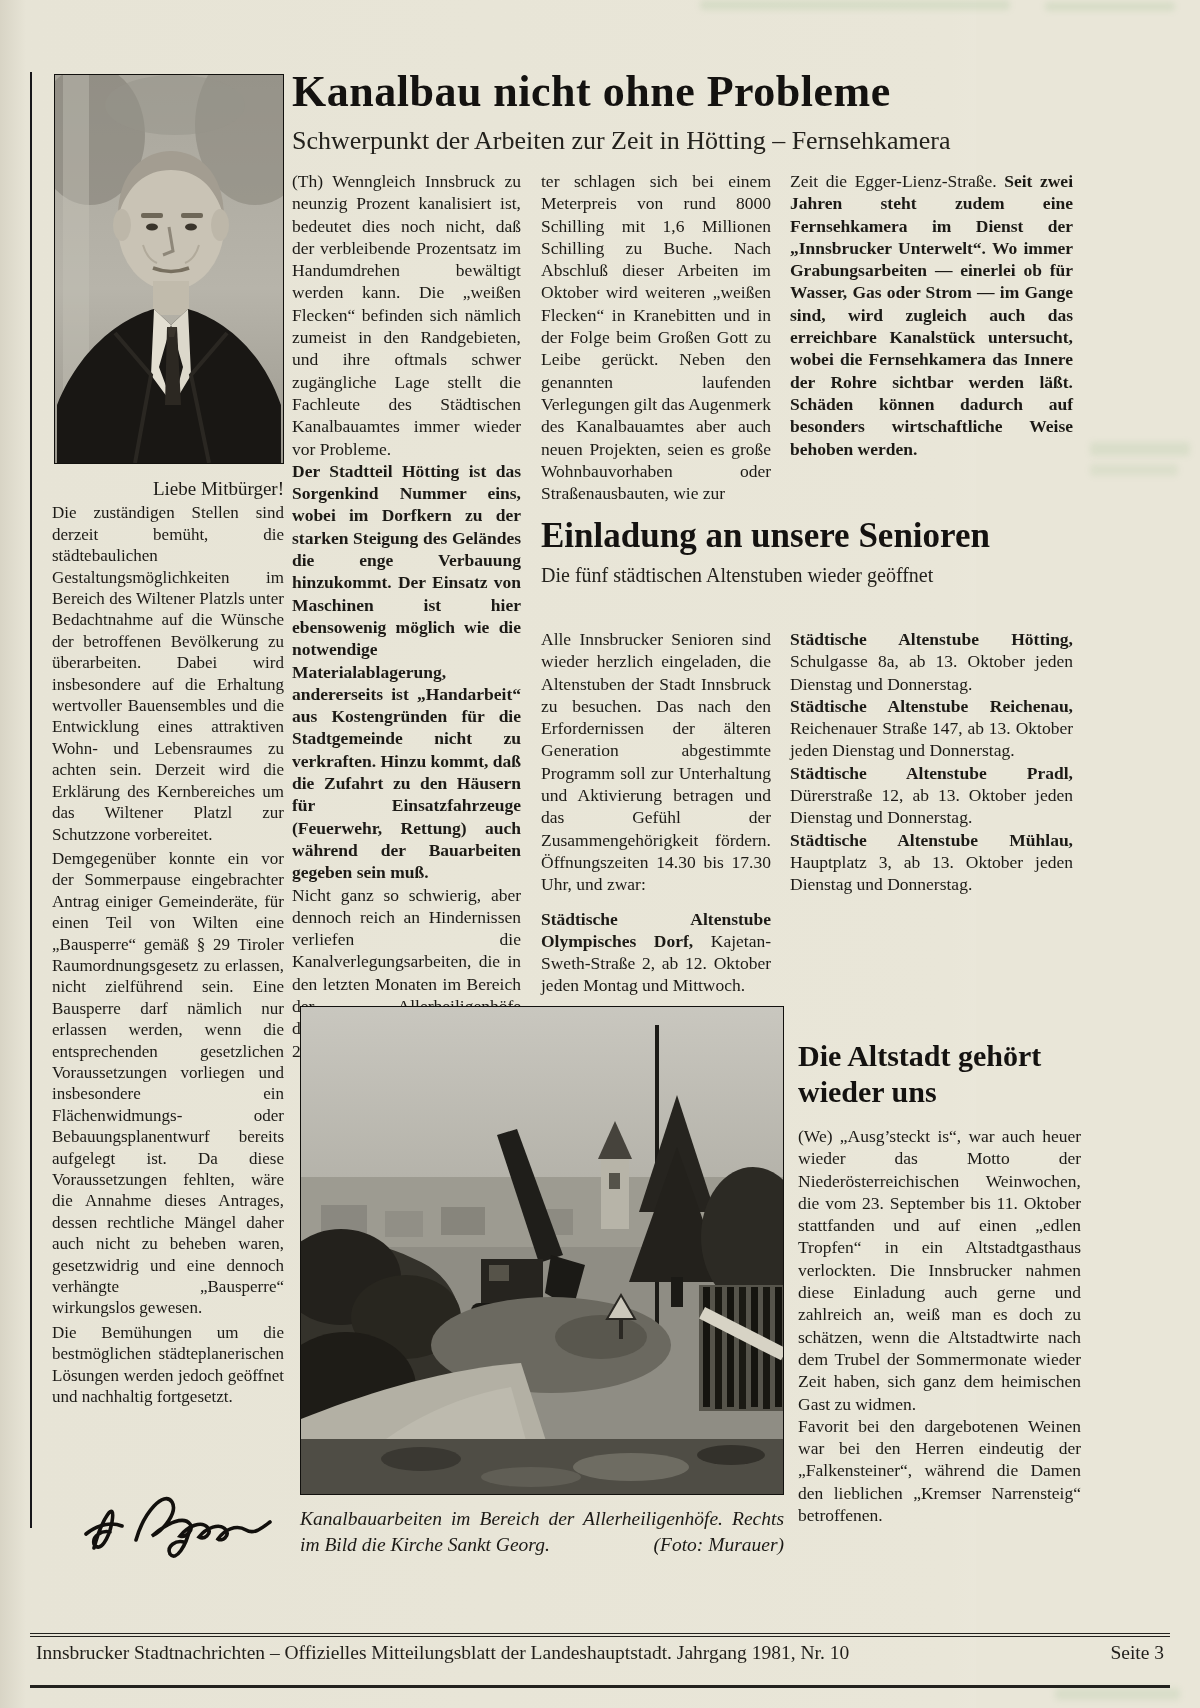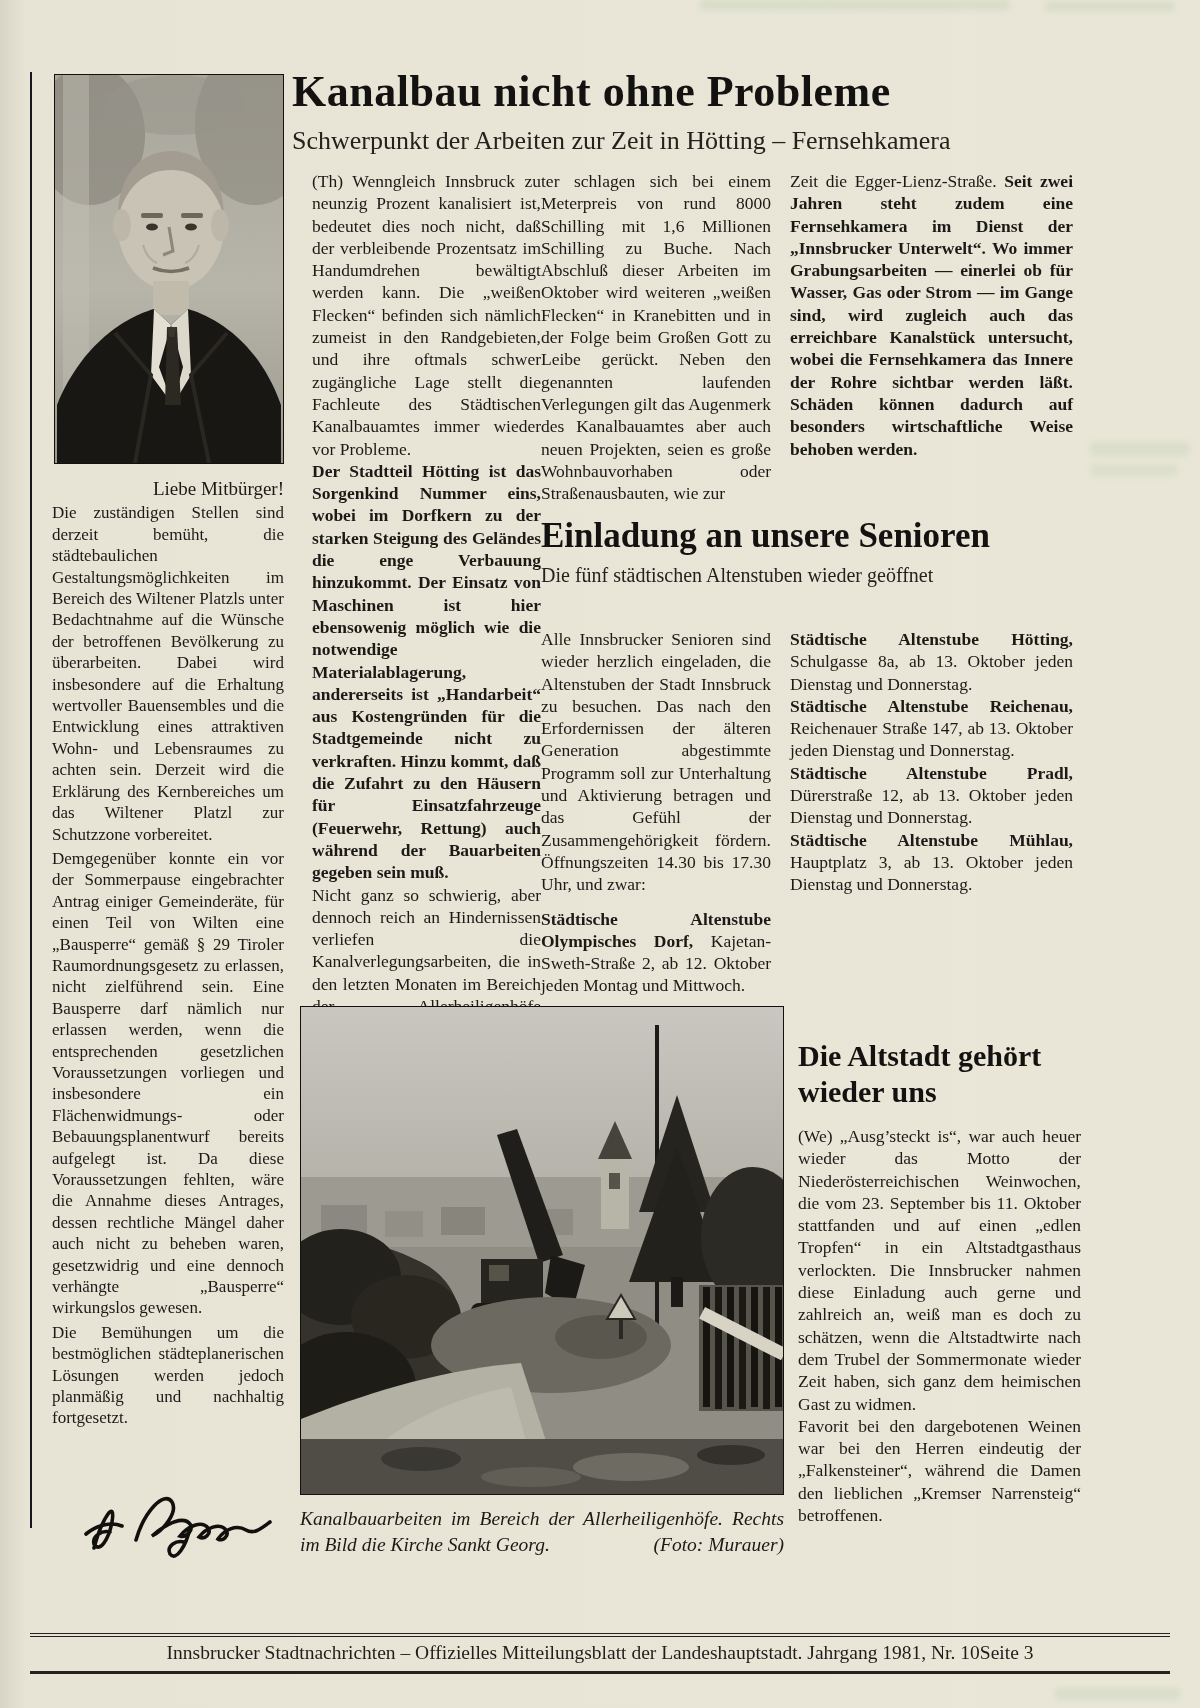--- a/index.html
+++ b/index.html
@@ -43,22 +43,22 @@
   .framed{border:1px solid #12110e;box-sizing:border-box;display:block;background:#8f8d84;}
   .caption{
     font-style:italic;font-size:19.5px;line-height:25.5px;text-align:justify;
     position:relative;margin-top:11px;
   }
   .caption .credit{position:absolute;right:0;bottom:0;font-style:italic;}
   
   .footer{
     width:1140px;box-sizing:border-box;
     border-top:4px double #23221e;border-bottom:3px solid #23221e;
-    padding:5px 6px 7px 6px;
-    display:flex;justify-content:center;align-items:baseline;
+    padding:5px 6px 21px 6px;
+    display:flex;justify-content:space-between;align-items:baseline;
     font-size:19.5px;color:#201e1a;font-family:Liberation Serif, serif;
   }
   
   .bleed{position:absolute;background:#7fae74;opacity:.17;filter:blur(3px);border-radius:3px;}
 </style>
 </head>
 <body>
 
 <div class="page">
 
@@ -112,35 +112,35 @@
       <polygon points="112,252 122,252 119,262 114,262" fill="#3a352d"></polygon>
       <path d="M60,258 L96,300 L80,388" fill="none" stroke="#2a2722" stroke-width="4"></path>
       <path d="M172,258 L136,300 L154,388" fill="none" stroke="#2a2722" stroke-width="4"></path>
     </svg>
   </div>
 
   <div class="abs letter" style="left:52px;top:478px;">
     <p class="salutation">Liebe Mitbürger!</p>
     <p>Die zuständigen Stellen sind derzeit bemüht, die städtebaulichen Gestaltungsmöglichkeiten im Bereich des Wiltener Platzls unter Bedachtnahme auf die Wünsche der betroffenen Bevölkerung zu überarbeiten. Dabei wird insbesondere auf die Erhaltung wertvoller Bauensembles und die Entwicklung eines attraktiven Wohn- und Lebensraumes zu achten sein. Derzeit wird die Erklärung des Kernbereiches um das Wiltener Platzl zur Schutzzone vorbereitet.</p>
     <p>Demgegenüber konnte ein vor der Sommerpause eingebrachter Antrag einiger Gemeinderäte, für einen Teil von Wilten eine „Bausperre“ gemäß § 29 Tiroler Raumordnungsgesetz zu erlassen, nicht zielführend sein. Eine Bausperre darf nämlich nur erlassen werden, wenn die entsprechenden gesetzlichen Voraussetzungen vorliegen und insbesondere ein Flächenwidmungs- oder Bebauungsplanentwurf bereits aufgelegt ist. Da diese Voraussetzungen fehlten, wäre die Annahme dieses Antrages, dessen rechtliche Mängel daher auch nicht zu beheben waren, gesetzwidrig und eine dennoch verhängte „Bausperre“ wirkungslos gewesen.</p>
-    <p>Die Bemühungen um die bestmöglichen städteplanerischen Lösungen werden jedoch planmäßig und nachhaltig fortgesetzt.</p>
+    <p>Die Bemühungen um die bestmöglichen städteplanerischen Lösungen werden jedoch geöffnet und nachhaltig fortgesetzt.</p>
   </div>
 
   <div class="abs" style="left:72px;top:1478px;width:210px;height:90px;">
     <svg width="210" height="90" viewBox="0 0 210 90">
       <g fill="none" stroke="#12100d" stroke-width="3.6" stroke-linecap="round">
         <path d="M22,70 C30,40 44,20 40,44 C37,60 28,76 22,66 C20,58 30,52 38,54"></path>
         <path d="M14,56 C26,46 40,44 50,48"></path>
         <path d="M64,62 C72,34 92,12 100,24 C106,34 92,52 80,58 C96,44 112,38 118,46 C122,52 114,60 108,58 C116,48 130,42 136,50 C140,56 132,62 127,59 C134,50 148,44 154,52 C158,58 150,64 146,61 C152,52 164,46 174,52 C182,57 190,50 198,44"></path>
         <path d="M118,50 C114,68 104,84 98,76 C94,68 104,62 112,64"></path>
       </g>
     </svg>
   </div>
 
-  <div class="abs bodycol" style="left:312px;top:170px;width:229px;">
+  <div class="abs bodycol" style="left:292px;top:170px;width:229px;">
     <p>(Th) Wenngleich Innsbruck zu neunzig Prozent kanalisiert ist, bedeutet dies noch nicht, daß der verbleibende Prozentsatz im Handumdrehen bewältigt werden kann. Die „weißen Flecken“ befinden sich nämlich zumeist in den Randgebieten, und ihre oftmals schwer zugängliche Lage stellt die Fachleute des Städtischen Kanalbauamtes immer wieder vor Probleme.</p>
     <p class="bold">Der Stadtteil Hötting ist das Sorgenkind Nummer eins, wobei im Dorfkern zu der starken Steigung des Geländes die enge Verbauung hinzukommt. Der Einsatz von Maschinen ist hier ebensowenig möglich wie die notwendige Materialablagerung, andererseits ist „Handarbeit“ aus Kostengründen für die Stadtgemeinde nicht zu verkraften. Hinzu kommt, daß die Zufahrt zu den Häusern für Einsatzfahrzeuge (Feuerwehr, Rettung) auch während der Bauarbeiten gegeben sein muß.</p>
     <p>Nicht ganz so schwierig, aber dennoch reich an Hindernissen verliefen die Kanalverlegungsarbeiten, die in den letzten Monaten im Bereich der Allerheiligenhöfe durchgeführt wurden. Die rund 200 verlegten Laufme-</p>
   </div>
   <div class="abs bodycol" style="left:541px;top:170px;width:230px;">
     <p>ter schlagen sich bei einem Meterpreis von rund 8000 Schilling mit 1,6 Millionen Schilling zu Buche. Nach Abschluß dieser Arbeiten im Oktober wird weiteren „weißen Flecken“ in Kranebitten und in der Folge beim Großen Gott zu Leibe gerückt. Neben den genannten laufenden Verlegungen gilt das Augenmerk des Kanalbauamtes aber auch neuen Projekten, seien es große Wohnbauvorhaben oder Straßenausbauten, wie zur</p>
   </div>
   <div class="abs bodycol" style="left:790px;top:170px;width:283px;">
     <p><span>Zeit die Egger-Lienz-Straße. </span><span class="bold">Seit zwei Jahren steht zudem eine Fernsehkamera im Dienst der „Innsbrucker Unterwelt“. Wo immer Grabungsarbeiten — einerlei ob für Wasser, Gas oder Strom — im Gange sind, wird zugleich auch das erreichbare Kanalstück untersucht, wobei die Fernsehkamera das Innere der Rohre sichtbar werden läßt. Schäden können dadurch auf besonders wirtschaftliche Weise behoben werden.</span></p>
   </div>

